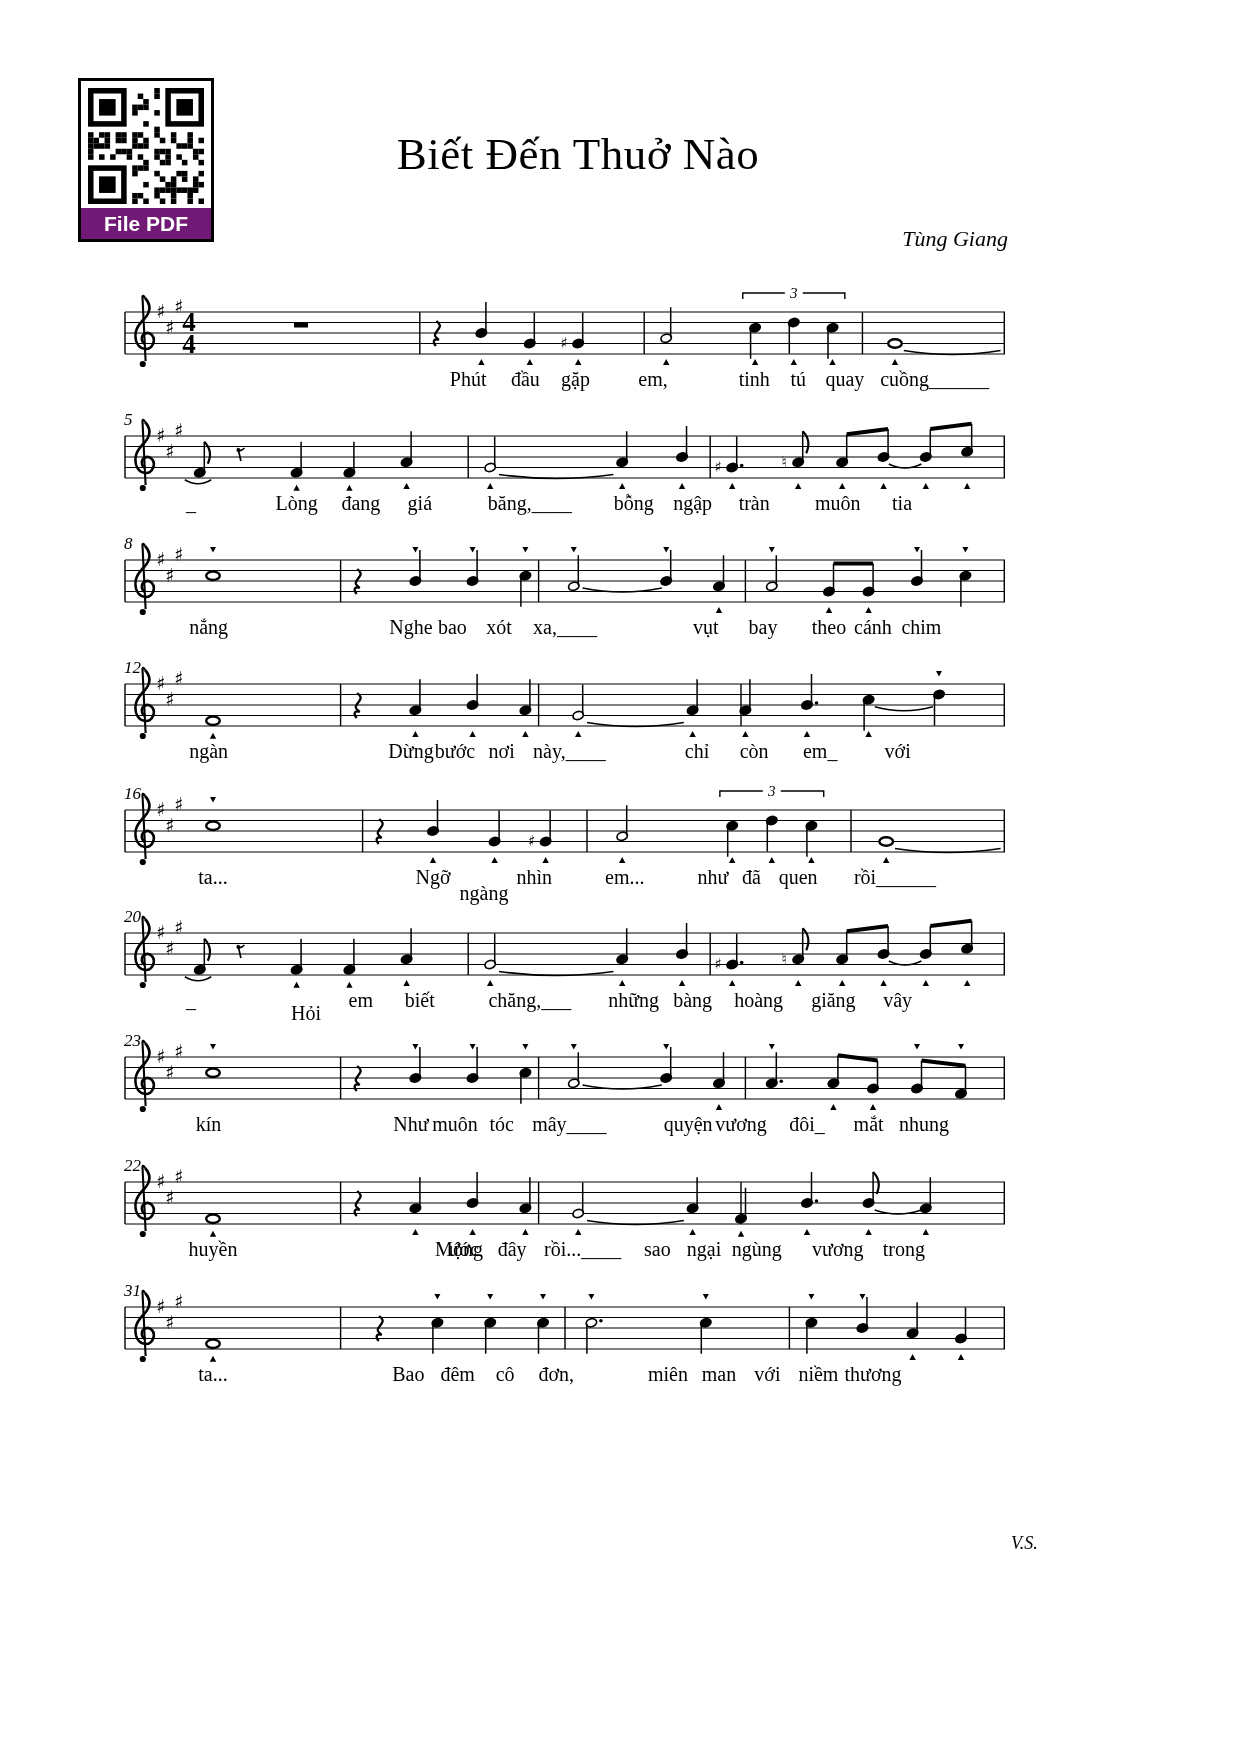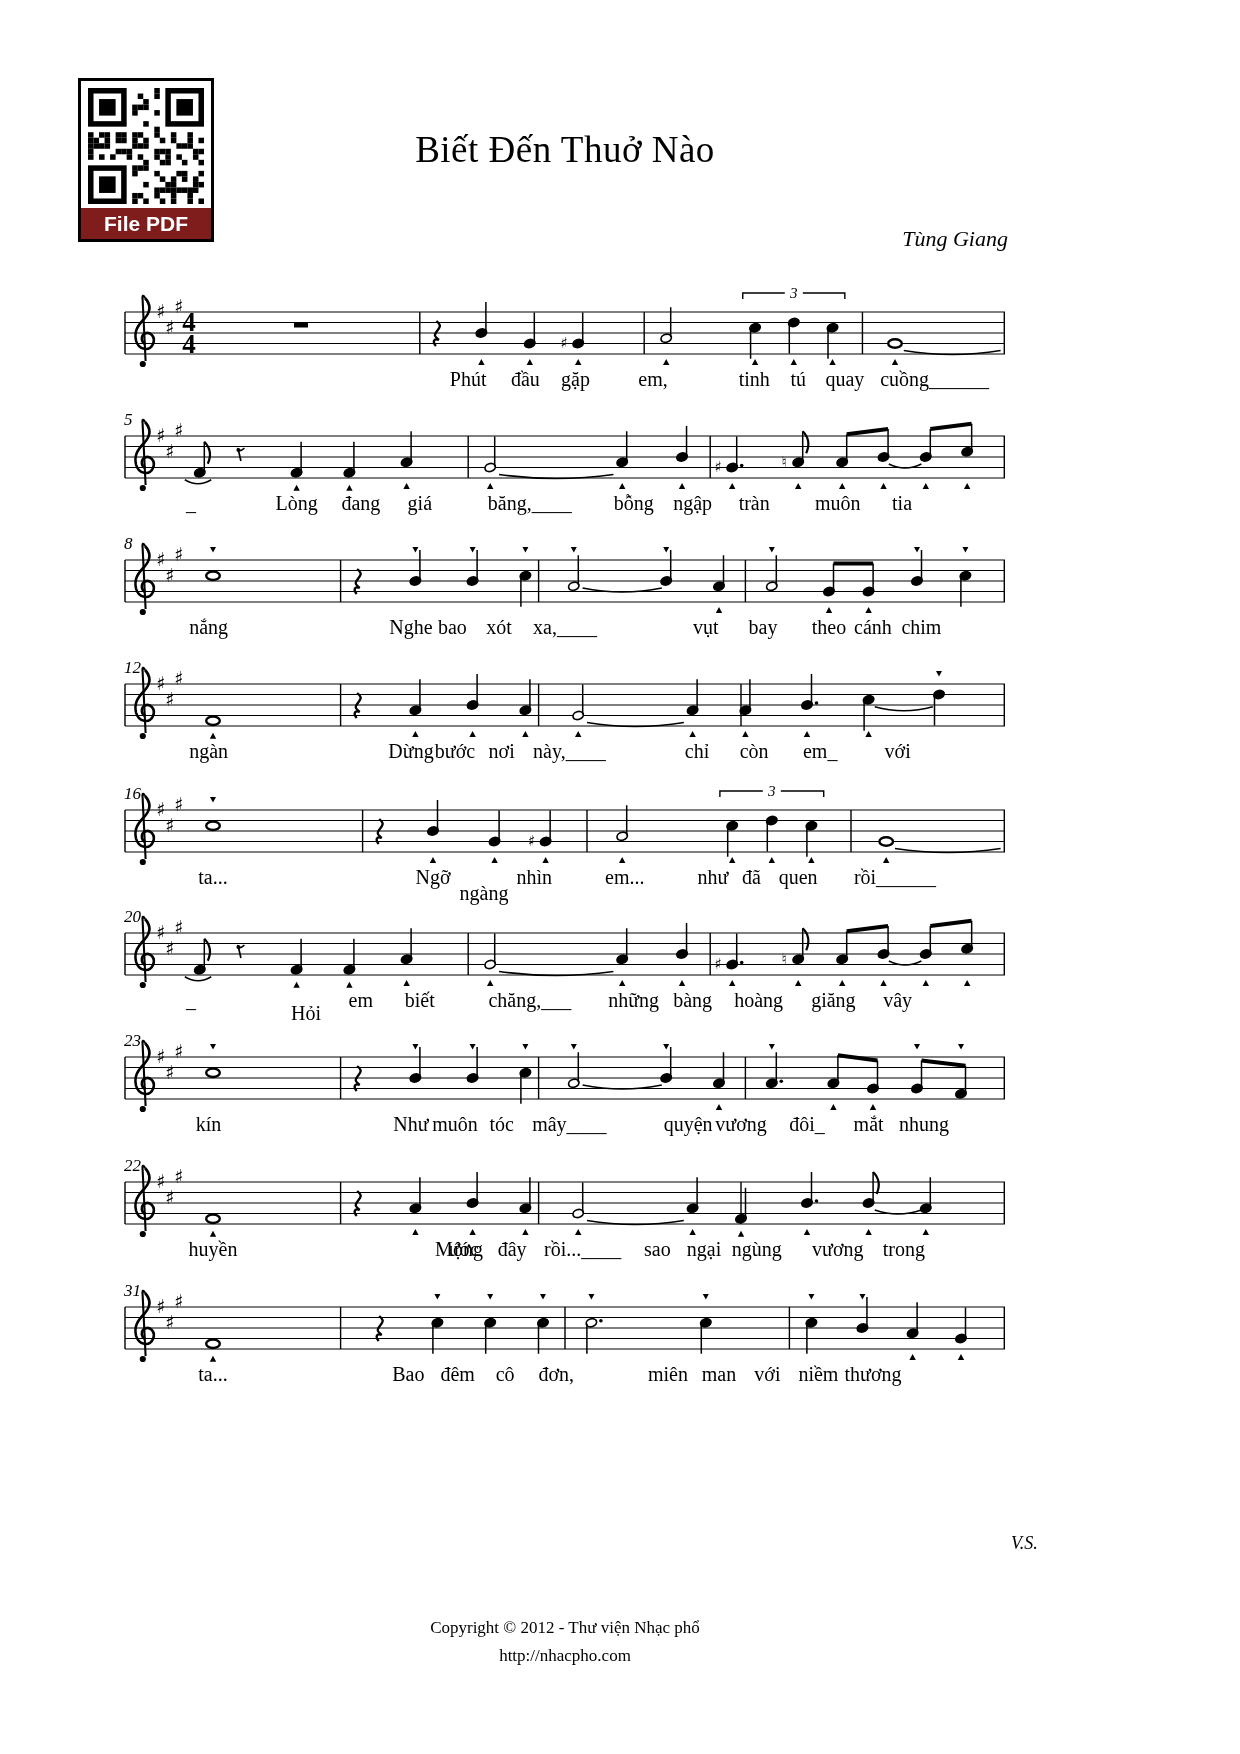--- a/index.html
+++ b/index.html
@@ -1,25 +1,25 @@
 <!DOCTYPE html>
 <html><head>
 <meta charset="utf-8">
 <style>
   html,body{margin:0;padding:0;background:#fff;}
   .page{position:relative;width:1240px;height:1754px;background:#fff;overflow:hidden;
         font-family:"Liberation Serif", serif;color:#000;}
   
   .qr{position:absolute;left:78px;top:78px;width:130px;border:3px solid #000;background:#fff;}
   .qrwhite{padding:7px 7px 4px 7px;background:#fff;line-height:0;}
-  .qr-label{background:#7f1d1d;color:#fff;font-family:"Liberation Sans",sans-serif;
+  .qr-label{background:#701a75;color:#fff;font-family:"Liberation Sans",sans-serif;
             font-weight:bold;font-size:21px;text-align:center;height:31px;line-height:31px;}
   
   .title{position:absolute;left:0;top:128px;width:1130px;text-align:center;
-         font-size:37px;font-weight:normal;margin:0;letter-spacing:0.5px;}
+         font-size:45px;font-weight:normal;margin:0;letter-spacing:0.5px;padding-left:13px;}
   .composer{position:absolute;right:232px;top:226px;font-size:22px;font-style:italic;}
   
   .sys{position:absolute;left:0;top:0;width:1240px;height:130px;}
   .sys svg{position:absolute;left:121px;top:0;overflow:visible;}
   .mnum{position:absolute;left:124px;font-style:italic;font-size:17px;}
   .lyr{position:absolute;font-size:20px;white-space:pre;transform:translateX(-50%);}
   .vs{position:absolute;left:1011px;top:1533px;font-style:italic;font-size:18px;}
   .footer{position:absolute;left:0;top:1614px;width:1130px;text-align:center;font-size:17px;line-height:28px;}
 </style>
 </head>
@@ -975,18 +975,14 @@
         <span class="lyr" style="left: 667.96px; top: 90px;">miên</span>
         <span class="lyr" style="left: 719px; top: 90px;">man</span>
         <span class="lyr" style="left: 767.4px; top: 90px;">với</span>
         <span class="lyr" style="left: 818.44px; top: 90px;">niềm</span>
         <span class="lyr" style="left: 873px; top: 90px;">thương</span>
       </div>
     </div>
 
   <div class="vs">V.S.</div>
 
-  <div class="footer">
-    <div>Copyright © 2012 - Thư viện Nhạc phổ</div>
-    <div>http://nhacpho.com</div>
-  </div>
 
 </div>
 
 </body></html>

